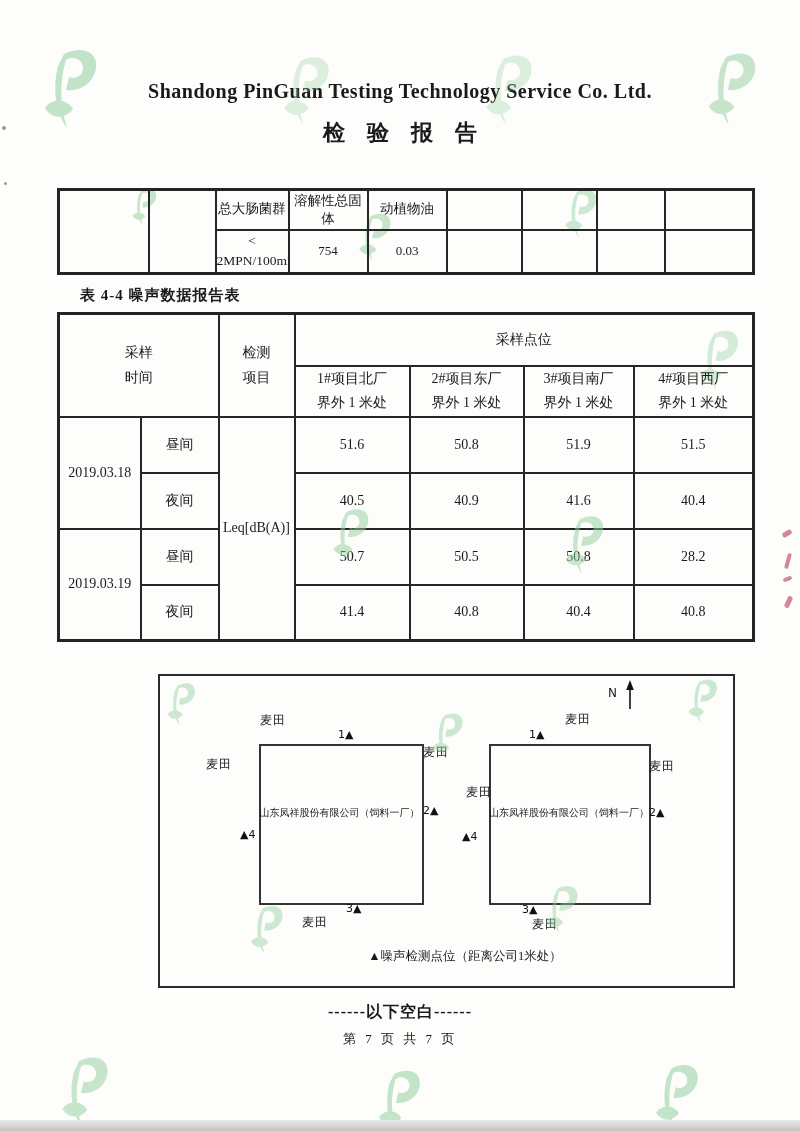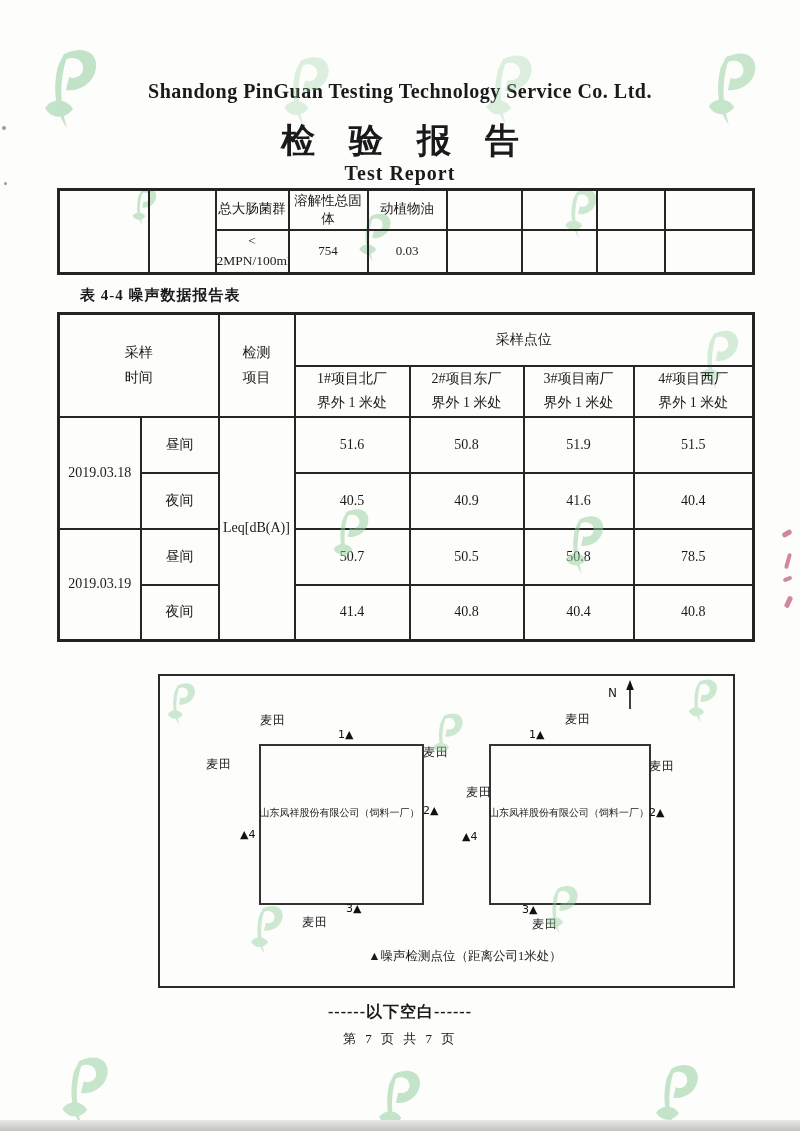--- a/index.html
+++ b/index.html
@@ -7,21 +7,21 @@
   .page{
     position:relative;width:800px;height:1131px;margin:0 auto;
     background:#fdfdfc;overflow:hidden;color:#1a1a1a;
     font-family:"Liberation Serif","DejaVu Serif",serif;
   }
   .abs{position:absolute;}
   .center{left:0;right:0;text-align:center;}
   
   .company-cn{top:40px;font-size:27px;font-weight:bold;letter-spacing:2px;}
   .company-en{top:80px;font-size:20px;font-weight:bold;letter-spacing:.5px;}
-  .title-cn{top:118px;font-size:34px;font-weight:bold;}
+  .title-cn{top:118px;font-size:22px;font-weight:bold;}
   .title-en{top:162px;font-size:20px;font-weight:bold;letter-spacing:1px;}
   
   table{border-collapse:collapse;table-layout:fixed;z-index:2;}
   td{border:2px solid #262626;text-align:center;vertical-align:middle;
      padding:0;overflow:hidden;}
   .params-table{left:57px;top:188px;width:695px;border:3px solid #242424;padding-left:47px;}
   .params-table td{font-size:13.5px;line-height:1.4;}
   .params-table .val{font-size:13px;text-align:center;}
   .small-val{font-size:12.5px;}
   .caption{left:80px;top:286px;font-size:15px;font-weight:bold;letter-spacing:1px;}
@@ -113,21 +113,20 @@
     </svg>
   <svg class="wm" style="left:375px;top:1066px;opacity:.52" width="48" height="72" viewBox="0 0 60 90">
       <use href="#logoP" fill="currentColor"></use>
     </svg>
   <svg class="wm" style="left:652px;top:1060px;opacity:.52" width="49" height="74" viewBox="0 0 60 90">
       <use href="#logoP" fill="currentColor"></use>
     </svg>
 
   <div class="abs center company-en">Shandong PinGuan Testing Technology Service Co. Ltd.</div>
   <div class="abs center title-cn">检　验　报　告</div>
-  <div class="abs center title-en">Test Report</div>
 
   <table class="abs params-table">
     <colgroup>
       <col style="width:90px">
         <col style="width:67px">
         <col style="width:73px">
       <col style="width:79px">
         <col style="width:79px">
         <col style="width:75px">
       <col style="width:75px">
@@ -205,21 +204,21 @@
       <td>40.9</td>
       <td>41.6</td>
       <td>40.4</td>
     </tr>
     <tr style="height:56px">
       <td rowspan="2">2019.03.19</td>
       <td>昼间</td>
       <td>50.7</td>
       <td>50.5</td>
       <td>50.8</td>
-      <td>78.5</td>
+      <td>28.2</td>
     </tr>
     <tr style="height:56px">
       <td>夜间</td>
       <td>41.4</td>
       <td>40.8</td>
       <td>40.4</td>
       <td>40.8</td>
     </tr>
   </tbody>
     </table>

